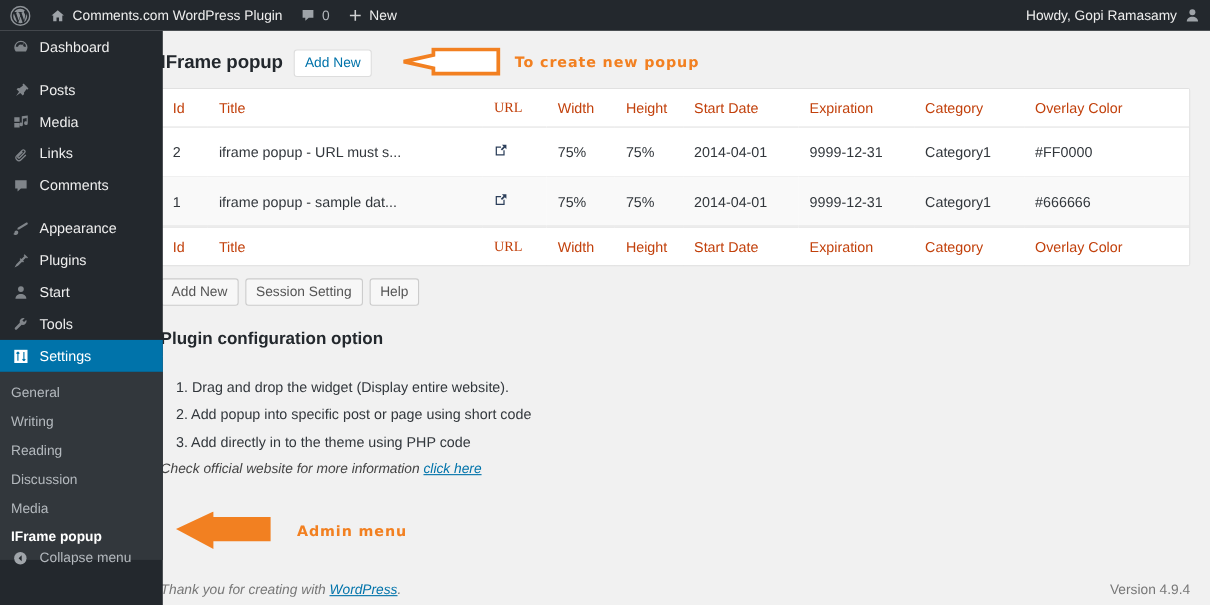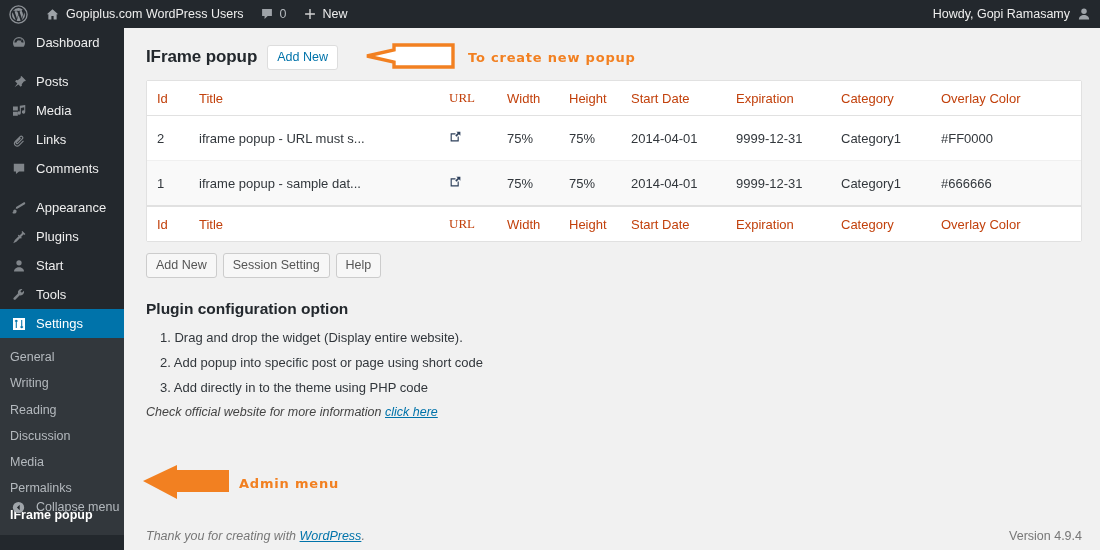--- a/index.html
+++ b/index.html
@@ -28,21 +28,21 @@
     color:#eee; white-space:nowrap;
   }
   .ab-item.first { padding-left:9px; padding-right:9px; }
   .ab-spacer { flex:1; }
   .ab-icon { display:inline-flex; align-items:center; justify-content:center; opacity:.85; }
   .ab-count { color:#b4b9be; }
   #adminbar .wp-logo svg { display:block; }
 
   
   #adminmenu {
-    position:absolute; top:28px; left:0; width:124px; bottom:0;
+    position:absolute; top:28px; left:0; width:148px; bottom:0;
     background:#23282d;
     font-size:13px;
     z-index:30;
   }
   .menu-item {
     display:flex; align-items:center; gap:9px;
     height:29px; padding:0 0 0 10px;
     color:#eee; position:relative;
   }
   .menu-item .mi-icon { width:17px; display:flex; align-items:center; justify-content:center; opacity:.75; }
@@ -152,37 +152,37 @@
   .col-sd { width:105px; }
   .col-exp { width:105px; }
   .col-cat { width:100px; }
   .ext-link-icon { display:inline-block; vertical-align:middle; }
 
   .table-actions { display:flex; gap:6px; margin:11px 0 0 0; }
 
   
   .config-title {
     font-size:15.5px; font-weight:bold; color:#23282d;
-    margin:22px 0 12px 0;
+    margin:22px 0 26px 0;
   }
   .config-list { margin:0; padding:0; list-style:none; }
   .config-list li {
     display:flex; gap:6px;
     margin-bottom:10px; font-size:13px; color:#32373c;
     padding-left:14px;
   }
   .config-note {
     font-style:italic; font-size:12.5px; color:#444;
   }
   .config-note a { color:#0073aa; font-style:italic; }
 
   
   .bottom-annot {
-    position:absolute; left:11px; bottom:48px;
-    display:flex; align-items:center; gap:6px;
+    position:absolute; left:28px; bottom:48px;
+    display:flex; align-items:center; gap:20px;
   }
   #wpfooter {
     position:absolute; left:130px; right:0; bottom:0;
     height:28px;
     display:flex; align-items:center; justify-content:space-between;
     padding:0 18px 0 16px;
     color:#777; font-size:12.5px;
     font-style:italic;
   }
   #wpfooter a { color:#0073aa; font-style:italic; }
@@ -199,21 +199,21 @@
           <path d="M3.2 10a6.8 6.8 0 0 0 3.9 6.1L3.8 7.6A6.7 6.7 0 0 0 3.2 10zm11.4-.35c0-.85-.3-1.44-.56-1.9-.35-.57-.68-1.05-.68-1.62 0-.63.48-1.22 1.16-1.22h.09A6.77 6.77 0 0 0 10 3.2a6.8 6.8 0 0 0-5.67 3.05h.43c.72 0 1.84-.09 1.84-.09.37-.02.42.53.04.57 0 0-.37.05-.79.07l2.51 7.46 1.5-4.52-1.07-2.94c-.37-.02-.72-.07-.72-.07-.37-.02-.33-.6.04-.57 0 0 1.14.09 1.82.09.72 0 1.84-.09 1.84-.09.37-.02.42.53.04.57 0 0-.37.05-.79.07l2.49 7.41.69-2.3c.3-.96.53-1.65.53-2.24zm-4.47.94l-2.07 6a6.8 6.8 0 0 0 4.18-.11.6.6 0 0 1-.05-.09l-2.06-5.8zm5.87-3.87c.03.22.05.46.05.72 0 .71-.13 1.5-.53 2.5l-2.13 6.15A6.8 6.8 0 0 0 16 7.72z" fill="#a0a5aa"></path>
         </svg>
     </span>
   </div>
   <div class="ab-item">
     <span class="ab-icon">
       <svg width="15" height="15" viewBox="0 0 20 20">
           <path d="M10 3L2.5 9.5h2v7h4v-4.5h3v4.5h4v-7h2L10 3z" fill="#b4b9be"></path>
         </svg>
     </span>
-    <span>Gopiplus.com WordPress Users</span>
+    <span>Comments.com WordPress Plugin</span>
   </div>
   <div class="ab-item">
     <span class="ab-icon">
       <svg width="14" height="14" viewBox="0 0 20 20">
           <path d="M3 3h14v10h-6l-4.5 4V13H3V3z" fill="#b4b9be"></path>
         </svg>
     </span>
     <span class="ab-count">0</span>
   </div>
   <div class="ab-item">
@@ -335,21 +335,20 @@
     </span>
     <span class="mi-label">Settings</span>
   </div>
 
   <div class="submenu">
     <span class="submenu-item">General</span>
     <span class="submenu-item">Writing</span>
     <span class="submenu-item">Reading</span>
     <span class="submenu-item">Discussion</span>
     <span class="submenu-item">Media</span>
-    <span class="submenu-item">Permalinks</span>
     <span class="submenu-item current">IFrame popup</span>
   </div>
 
   <div class="collapse-item">
     <span class="ci-icon">
       <svg width="15" height="15" viewBox="0 0 20 20">
           <circle cx="10" cy="10" r="7.5" fill="#a0a5aa"></circle>
           <path d="M11.6 6.3L7.9 10l3.7 3.7z" fill="#23282d"></path>
         </svg>
     </span>

